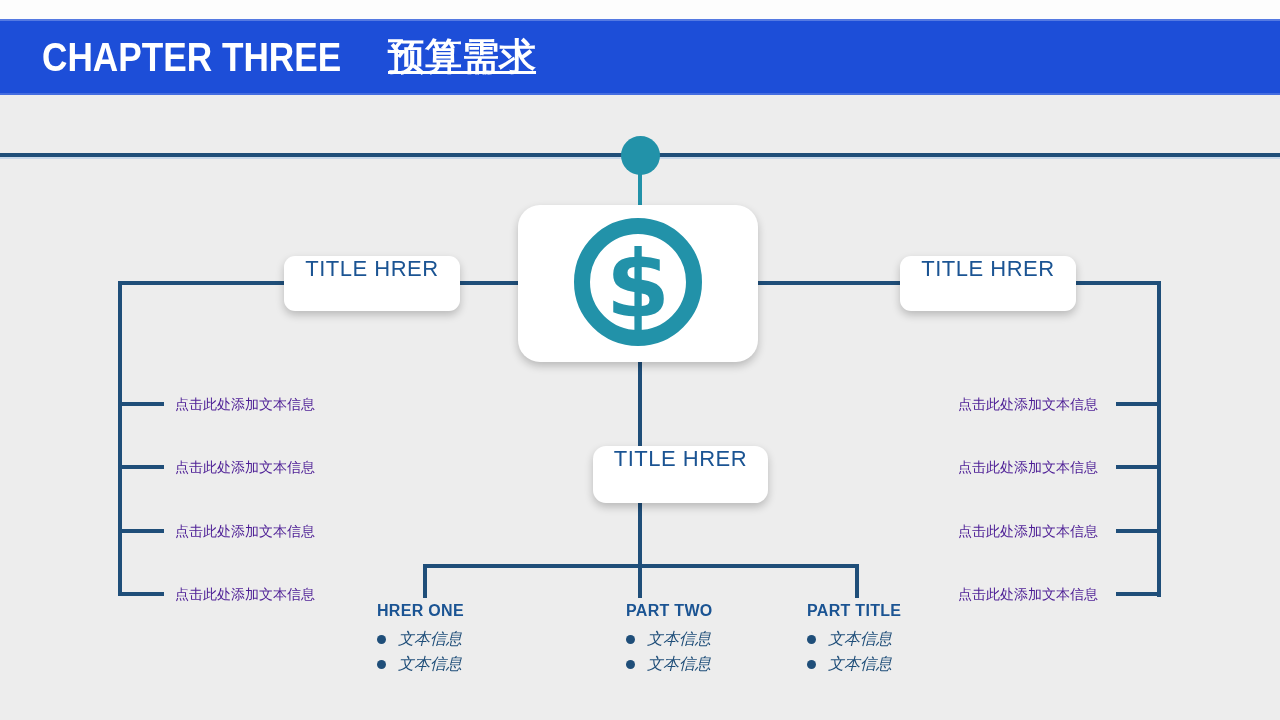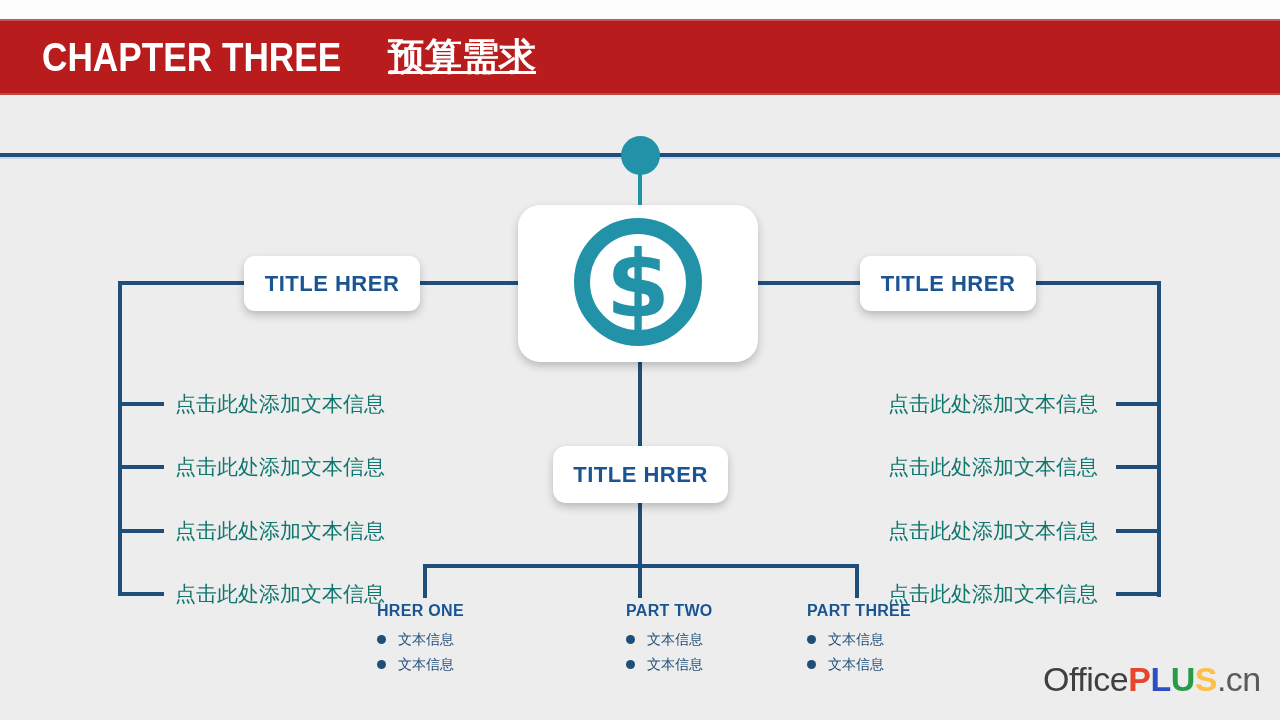--- a/index.html
+++ b/index.html
@@ -8,21 +8,21 @@
 
   .slide {
     position:relative; width:1280px; height:720px;
     background:#EDEDED; overflow:hidden;
   }
 
   
   .top-strip { position:absolute; left:0; top:0; width:1280px; height:19px; background:#FDFDFD; }
   .header-bar {
     position:absolute; left:0; top:19px; width:1280px; height:76px;
-    background:#b91c1c; display:flex; align-items:center; padding-left:42px;
+    background:#1d4ed8; display:flex; align-items:center; padding-left:42px;
     box-shadow: inset 0 2px 0 rgba(255,255,255,.25), inset 0 -2px 0 rgba(255,255,255,.18);
   }
   .header-bar .t-en {
     color:#fff; font-weight:bold; font-size:40px; letter-spacing:0px;
     transform:scaleX(.88); transform-origin:left center; white-space:nowrap;
   }
   .header-bar .t-zh {
     color:#fff; font-weight:bold; font-size:37px; margin-left:6px; white-space:nowrap;text-decoration:underline;
   }
 
@@ -41,50 +41,50 @@
   
   .card {
     position:absolute; background:#fff; z-index:2;
     box-shadow:0 4px 9px rgba(0,0,0,.22);
   }
   .main-card {
     left:518px; top:205px; width:240px; height:157px; border-radius:22px;
     display:flex; align-items:center; justify-content:center;
   }
   .title-btn {
-    display:flex; align-items:center; justify-content:center;
+    display:flex; justify-content:center;
     border-radius:11px;
-    color:#1B5493; font-weight:bold; font-size:22px; letter-spacing:.5px;
-    white-space:nowrap; cursor:pointer;
+    color:#1B5493; font-weight:normal; font-size:22px; letter-spacing:.5px;
+    white-space:nowrap; cursor:pointer;margin-left:40px;
   }
   .btn-left   { left:244px; top:256px; width:176px; height:55px; }
   .btn-right  { left:860px; top:256px; width:176px; height:55px; }
   .btn-center { left:553px; top:446px; width:175px; height:57px; border-radius:13px; }
 
   
   .ph-text {
-    position:absolute; color:#0f766e; font-size:21px; line-height:24px;
+    position:absolute; color:#4c1d95; font-size:14px; line-height:24px;
     white-space:nowrap; cursor:text;
   }
   .ph-right { text-align:right; }
 
   
   .part-col { position:absolute; top:602px; }
   .part-title {
     color:#1B5493; font-weight:bold; font-size:16px; letter-spacing:.3px;
     margin-bottom:7px; white-space:nowrap;
   }
   .part-item {
     display:flex; align-items:center; height:25px; white-space:nowrap;
   }
   .part-item .dot {
     width:9px; height:9px; border-radius:50%; background:#1F4E79;
     margin-right:12px; flex:none;
   }
-  .part-item .txt { color:#1F4E79; font-size:14px; }
+  .part-item .txt { color:#1F4E79; font-size:16px;font-style:italic; }
 
   
   .logo {
     position:absolute; left:1043px; top:660px; font-size:34px; font-weight:300;
     letter-spacing:-0.5px; white-space:nowrap;
   }
 </style>
 </head>
 <body>
 
@@ -169,28 +169,25 @@
       <span class="dot"></span>
       <span class="txt">文本信息</span>
     </div>
     <div class="part-item">
       <span class="dot"></span>
       <span class="txt">文本信息</span>
     </div>
   </div>
 
   <div class="part-col" style="left:807px;">
-    <div class="part-title">PART THREE</div>
+    <div class="part-title">PART TITLE</div>
     <div class="part-item">
       <span class="dot"></span>
       <span class="txt">文本信息</span>
     </div>
     <div class="part-item">
       <span class="dot"></span>
       <span class="txt">文本信息</span>
     </div>
   </div>
 
-  <div class="logo">
-    <span style="color: rgb(63, 63, 63);">Office</span><span style="font-weight: bold; color: rgb(231, 70, 44);">P</span><span style="font-weight: bold; color: rgb(43, 80, 196);">L</span><span style="font-weight: bold; color: rgb(40, 155, 72);">U</span><span style="font-weight: bold; color: rgb(255, 190, 69);">S</span><span style="color: rgb(90, 90, 90);">.cn</span>
-  </div>
 
 </div>
 
 </body></html>

